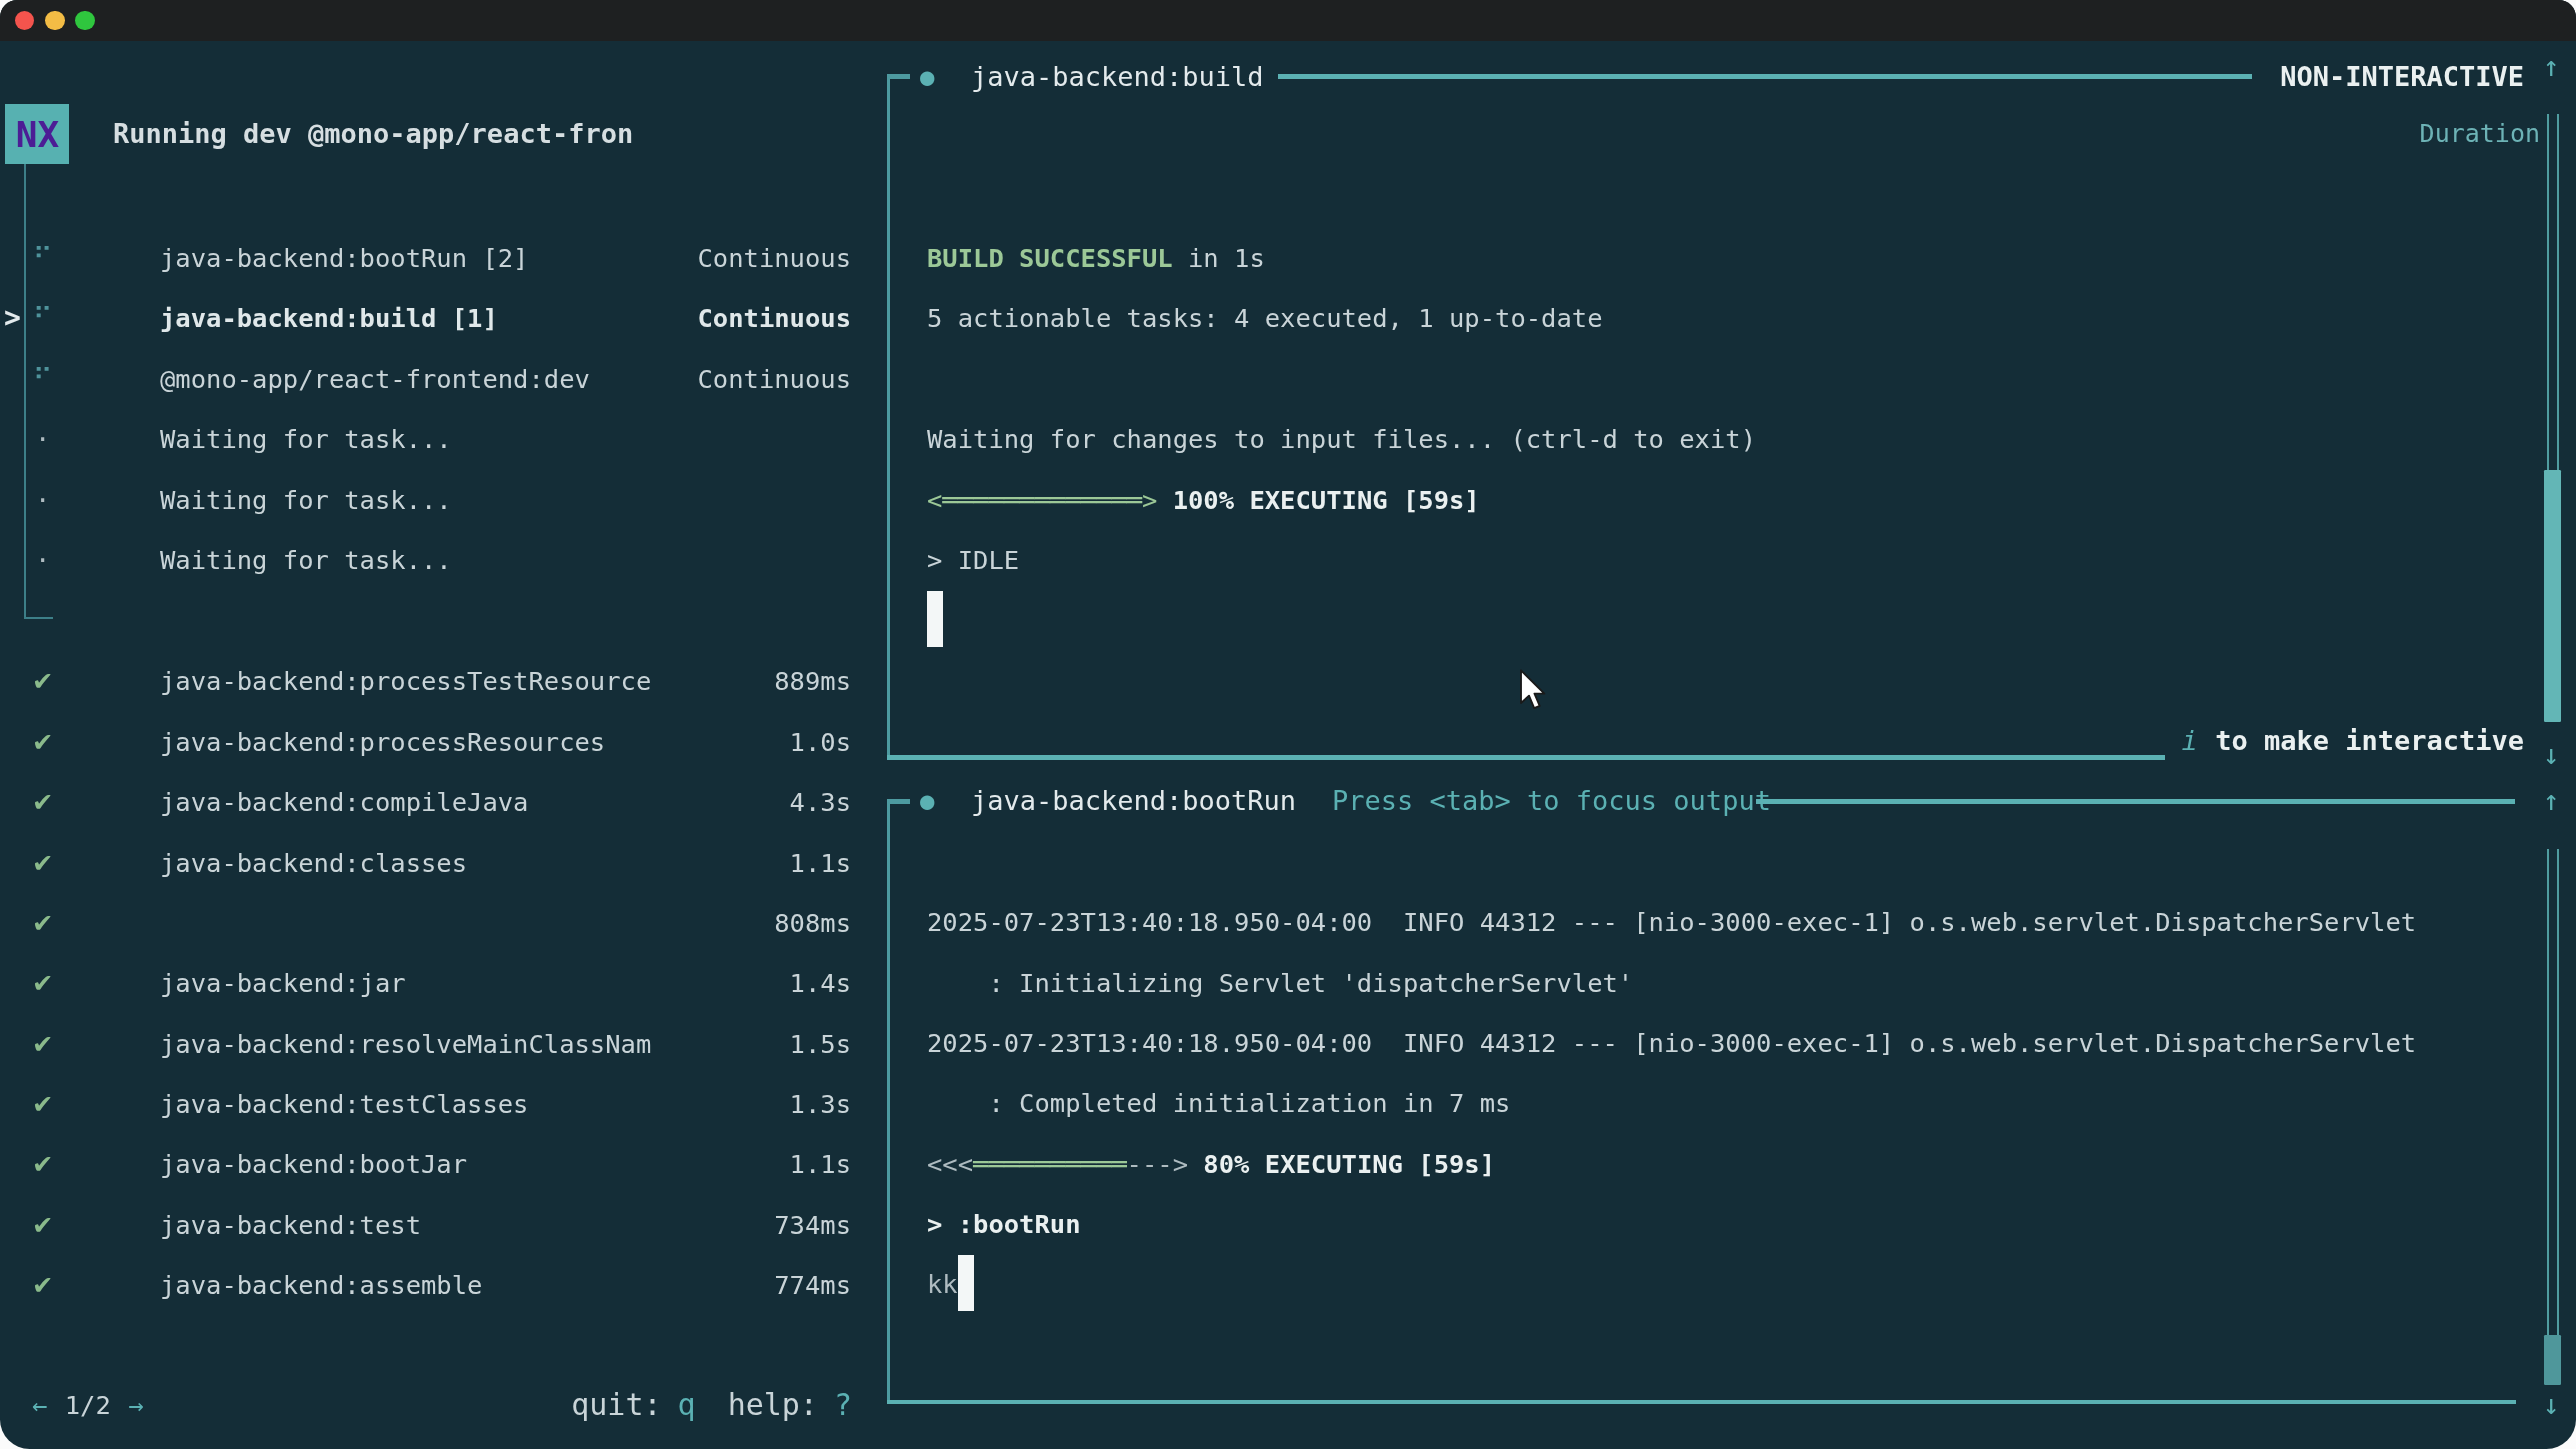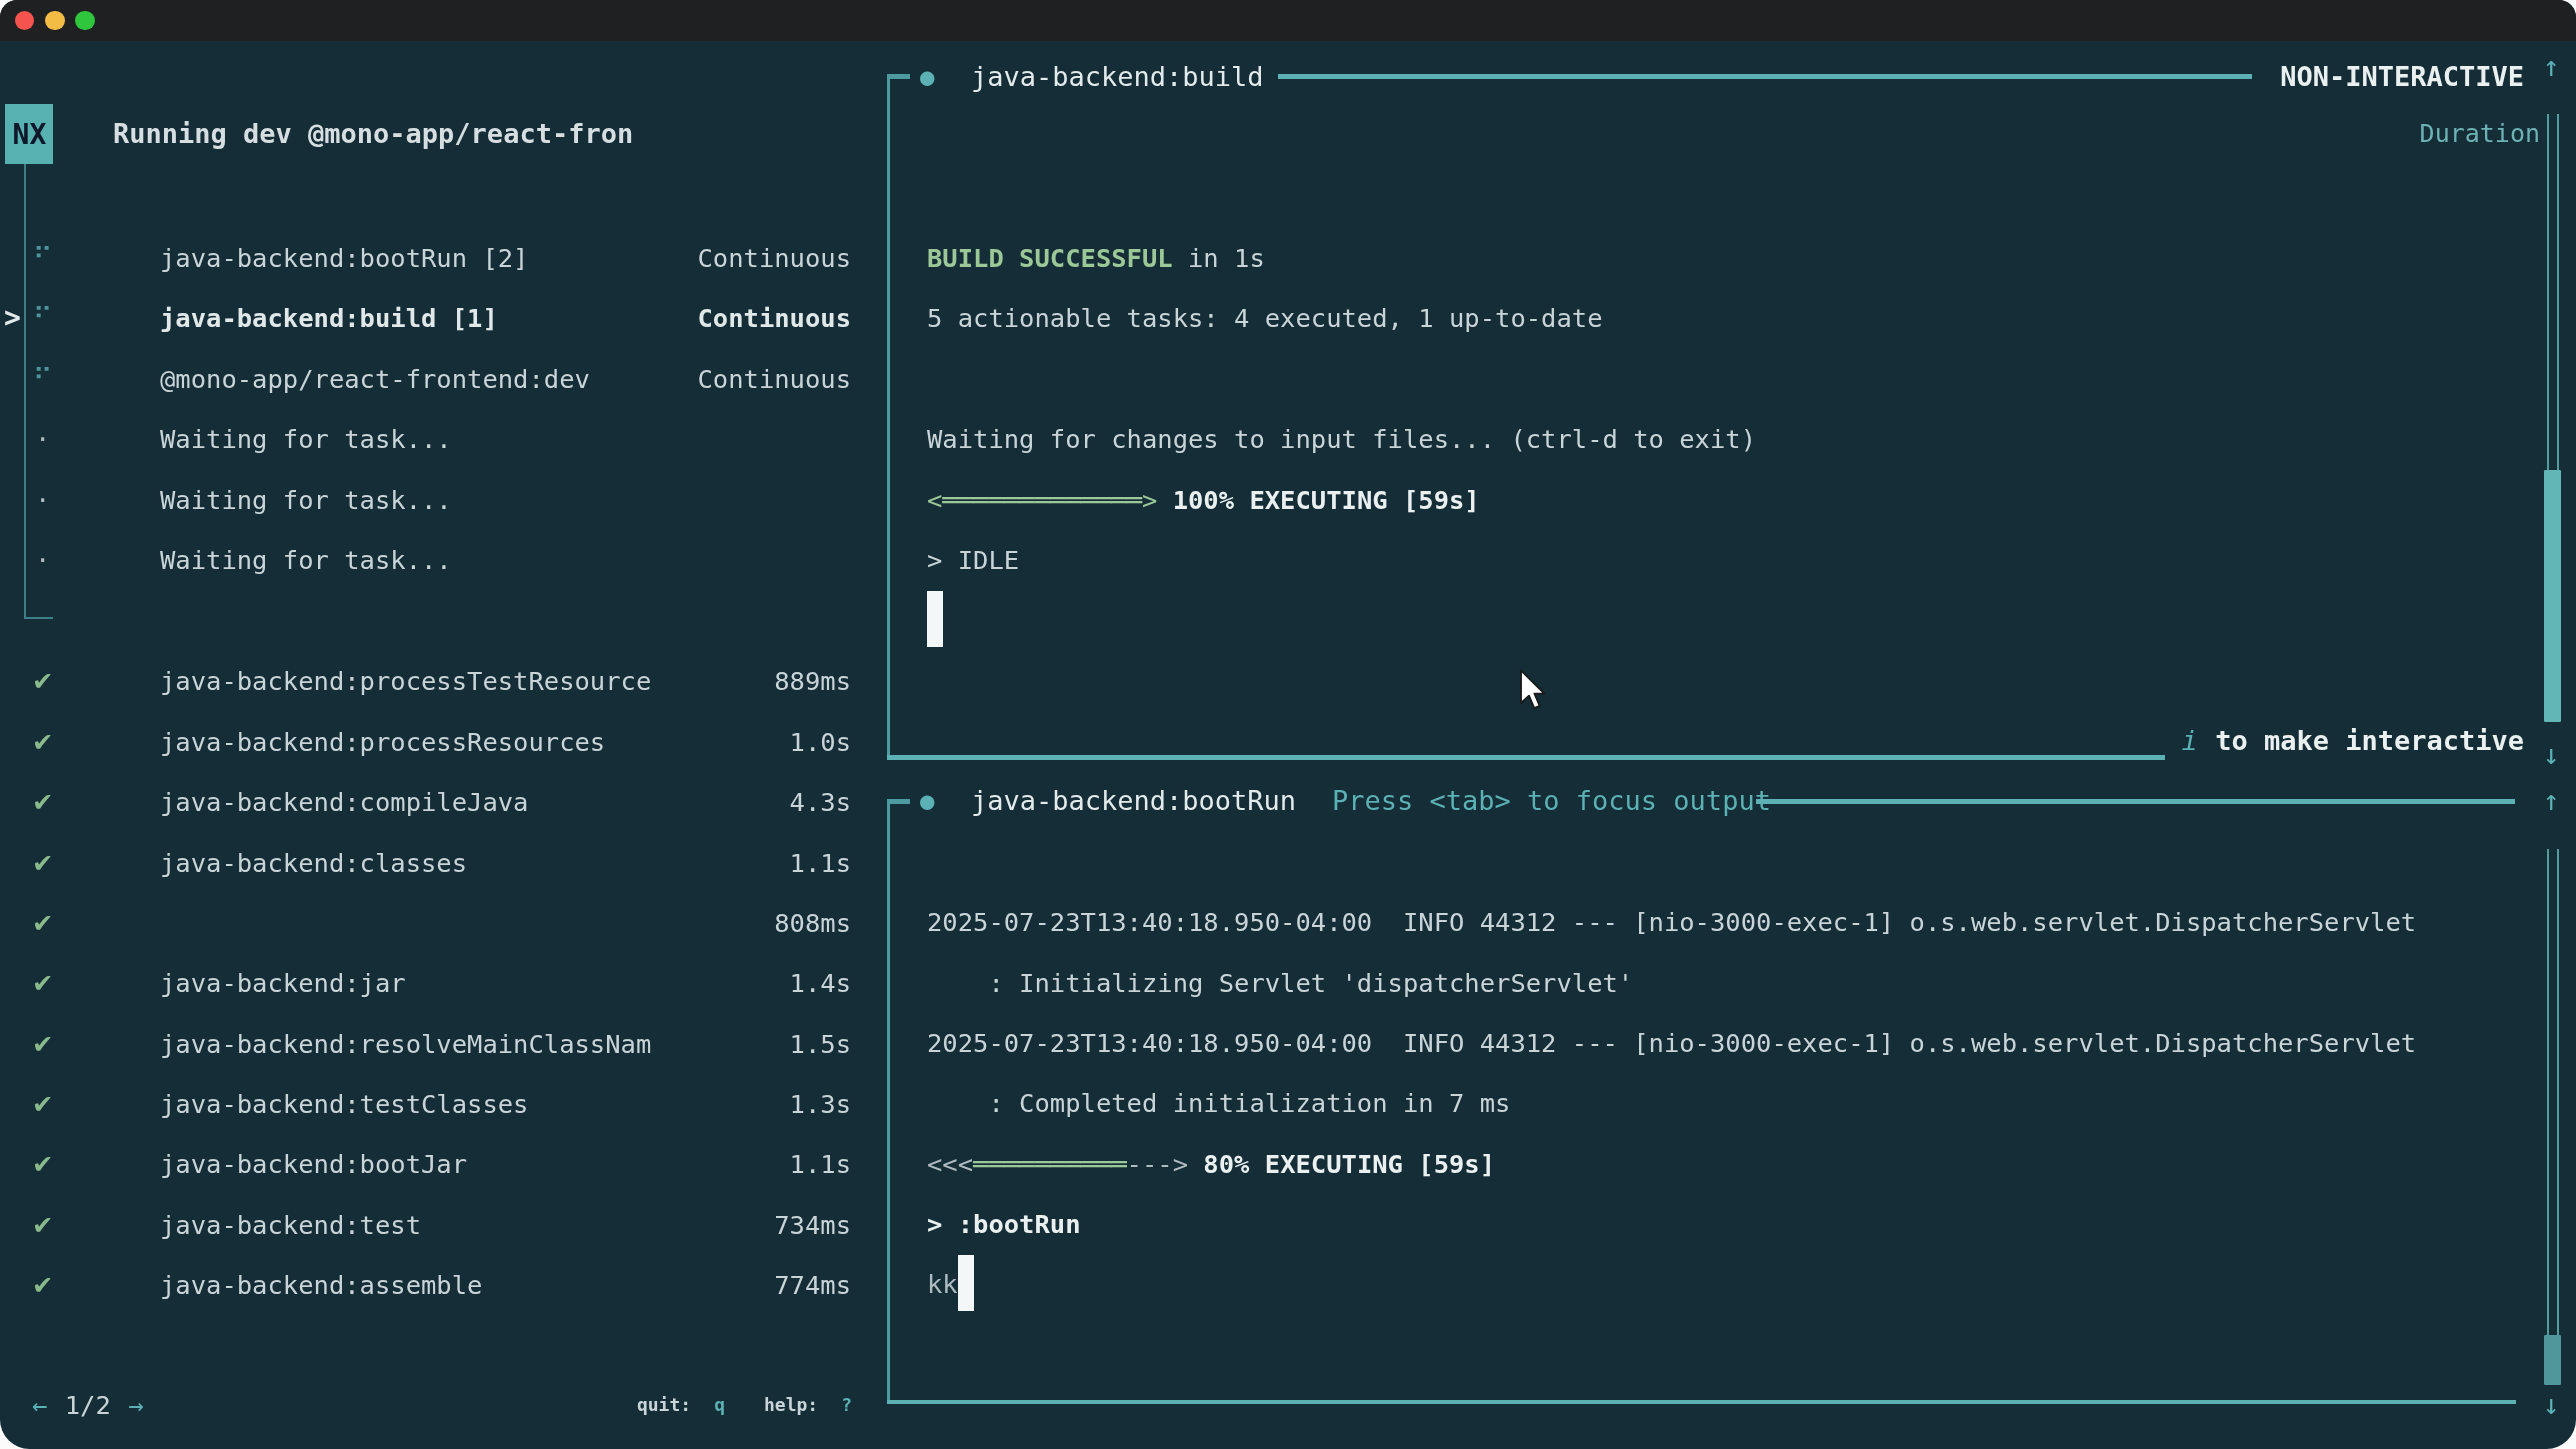--- a/index.html
+++ b/index.html
@@ -16,42 +16,42 @@
   .titlebar{position:absolute;left:0;top:0;right:0;height:41px;background:var(--titlebar);}
   .light{position:absolute;top:10.7px;width:19.5px;height:19.5px;border-radius:50%;}
   .light.red{left:14.8px;background:var(--red);}
   .light.yellow{left:45px;background:var(--yellow);}
   .light.green{left:75px;background:var(--tgreen);}
 
   .row{position:absolute;height:60px;line-height:60px;font-size:25.5px;white-space:pre;color:var(--text);}
 
   
   .srow{left:0;width:887px;}
-  .nx-badge{position:absolute;left:5.4px;top:104px;width:48px;height:60px;background:var(--badge);
-            color:#0f172a;font-weight:bold;font-size:28px;display:flex;align-items:center;justify-content:center;}
+  .nx-badge{position:absolute;left:5.4px;top:104px;width:64px;height:60px;background:var(--badge);
+            color:#4c1d95;font-weight:bold;font-size:36px;display:flex;align-items:center;justify-content:center;}
   .sb-title{position:absolute;left:113px;top:104px;height:60px;line-height:60px;
             font-size:27px;font-weight:bold;color:#d6dee1;white-space:pre;}
   .sb-duration{position:absolute;right:36px;top:104px;height:60px;line-height:60px;
             font-size:25px;color:#6db3b6;}
   .guide-line{position:absolute;left:24px;top:164px;width:27px;height:453px;
             border-left:2.7px solid var(--guide);border-bottom:2.7px solid var(--guide);}
   .task-icon{position:absolute;left:28px;width:29.5px;text-align:center;}
   .ic-spinner{color:var(--spinner);font-size:27px;}
   .ic-waiting{color:var(--text-dim);}
   .ic-check{color:var(--check);font-family:"DejaVu Sans",sans-serif;}
   .task-label{position:absolute;left:112px;margin-left:48px;}
   .task-dur{position:absolute;right:36px;}
   .task-bold{font-weight:bold;color:#e0e8ea;}
   .sel-marker{position:absolute;left:4px;color:#e3eaec;font-weight:bold;font-size:28px;}
   .pagination{position:absolute;left:32px;top:1375px;height:60px;line-height:60px;font-size:25.5px;
               display:flex;gap:17.4px;align-items:center;}
   .pg-arrow{color:var(--accent);}
   .pg-num{color:var(--text);}
-  .helpbar{position:absolute;right:1724px;top:1375px;height:60px;line-height:60px;font-size:18px;
-           display:flex;gap:23px;white-space:pre;font-weight:bold;}
+  .helpbar{position:absolute;right:1724px;top:1375px;height:60px;line-height:60px;font-size:30px;
+           display:flex;gap:16px;white-space:pre;}
   .hl{color:var(--text);} .hk{color:var(--accent);}
 
   
   .vline{position:absolute;width:2.7px;background:var(--accent-dim);}
   .hstub{position:absolute;height:4.7px;background:var(--accent-dim);}
   .hline{position:absolute;height:5.4px;background:var(--accent);}
   .pane-dot{position:absolute;left:920px;color:var(--accent);font-size:24px;}
   .pane-title{position:absolute;left:971px;color:#e3eaec;font-size:27px;}
   .pane-badge{position:absolute;right:52px;font-weight:bold;color:var(--text-bright);font-size:27px;}
   .pane-hint{position:absolute;left:1332px;color:var(--accent);font-size:27px;}

